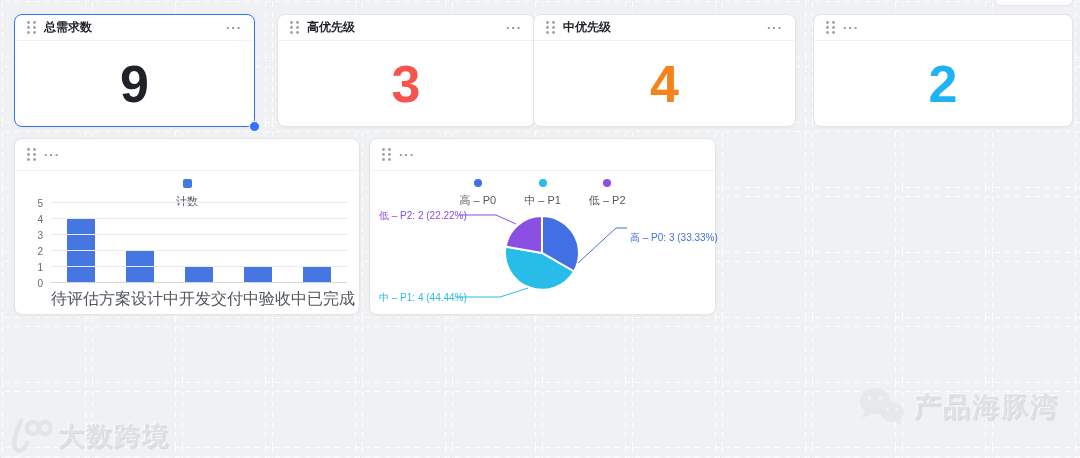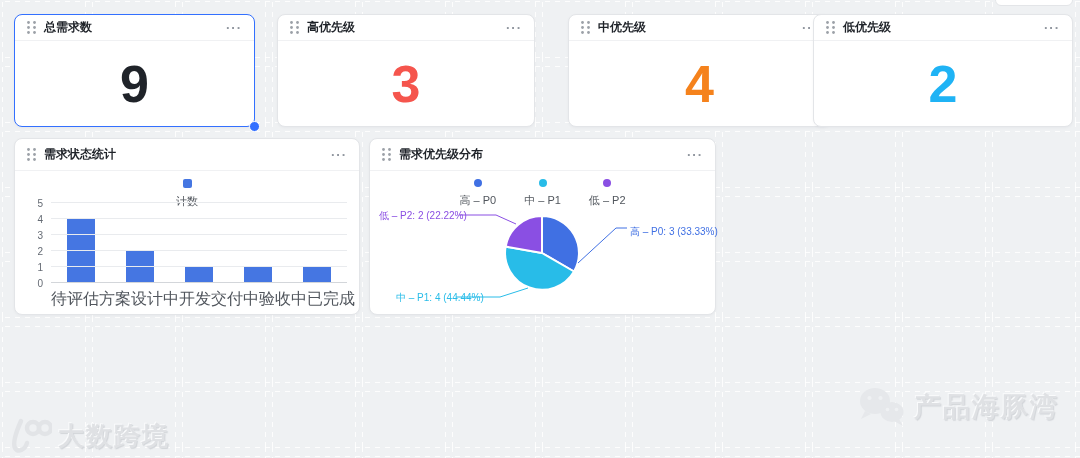--- a/index.html
+++ b/index.html
@@ -126,21 +126,21 @@
         </svg>
     </span>
     <span class="card-title">高优先级</span>
     <span class="menu-btn">···</span>
   </div>
   <div class="kpi-body">
     <span class="kpi-value" style="color: rgb(245, 85, 77);">3</span>
   </div>
 </div>
 
-<div class="card kpi" style="left:568px;top:14px;width:263px;height:113px">
+<div class="card kpi" style="left:533px;top:14px;width:263px;height:113px">
   <div class="card-header">
     <span class="drag-icon">
       <svg width="9" height="13" viewBox="0 0 9 13">
           <g fill="#9ca1a8">
             <circle cx="1.5" cy="1.5" r="1.4"></circle>
             <circle cx="7.5" cy="1.5" r="1.4"></circle>
             <circle cx="1.5" cy="6.5" r="1.4"></circle>
             <circle cx="7.5" cy="6.5" r="1.4"></circle>
             <circle cx="1.5" cy="11.5" r="1.4"></circle>
             <circle cx="7.5" cy="11.5" r="1.4"></circle>
@@ -162,21 +162,20 @@
           <g fill="#9ca1a8">
             <circle cx="1.5" cy="1.5" r="1.4"></circle>
             <circle cx="7.5" cy="1.5" r="1.4"></circle>
             <circle cx="1.5" cy="6.5" r="1.4"></circle>
             <circle cx="7.5" cy="6.5" r="1.4"></circle>
             <circle cx="1.5" cy="11.5" r="1.4"></circle>
             <circle cx="7.5" cy="11.5" r="1.4"></circle>
           </g>
         </svg>
     </span>
-    <span class="card-title">低优先级</span>
     <span class="menu-btn">···</span>
   </div>
   <div class="kpi-body">
     <span class="kpi-value" style="color: rgb(31, 179, 245);">2</span>
   </div>
 </div>
 
 <div class="card chart-card" style="left:14px;top:138px;width:346px;height:177px">
   <div class="card-header">
     <span class="drag-icon">
@@ -184,21 +183,20 @@
           <g fill="#9ca1a8">
             <circle cx="1.5" cy="1.5" r="1.4"></circle>
             <circle cx="7.5" cy="1.5" r="1.4"></circle>
             <circle cx="1.5" cy="6.5" r="1.4"></circle>
             <circle cx="7.5" cy="6.5" r="1.4"></circle>
             <circle cx="1.5" cy="11.5" r="1.4"></circle>
             <circle cx="7.5" cy="11.5" r="1.4"></circle>
           </g>
         </svg>
     </span>
-    <span class="card-title">需求状态统计</span>
     <span class="menu-btn">···</span>
   </div>
   <div class="chart-body">
     <div class="legend">
       <span class="legend-item">
         <span class="legend-swatch" style="background: rgb(69, 118, 226);"></span>
         <span class="legend-label">计数</span>
       </span>
     </div>
     <div class="bar-yticks" id="bar-yticks">
@@ -251,21 +249,20 @@
           <g fill="#9ca1a8">
             <circle cx="1.5" cy="1.5" r="1.4"></circle>
             <circle cx="7.5" cy="1.5" r="1.4"></circle>
             <circle cx="1.5" cy="6.5" r="1.4"></circle>
             <circle cx="7.5" cy="6.5" r="1.4"></circle>
             <circle cx="1.5" cy="11.5" r="1.4"></circle>
             <circle cx="7.5" cy="11.5" r="1.4"></circle>
           </g>
         </svg>
     </span>
-    <span class="card-title">需求优先级分布</span>
     <span class="menu-btn">···</span>
   </div>
   <div class="chart-body">
     <div class="legend">
       <span class="legend-item">
         <span class="legend-dot" style="background: rgb(64, 112, 227);"></span>
         <span class="legend-label">高 – P0</span>
       </span>
       <span class="legend-item">
         <span class="legend-dot" style="background: rgb(40, 188, 232);"></span>
@@ -278,22 +275,22 @@
     </div>
     <svg class="pie-svg" id="pie-svg" width="347" height="145" viewBox="0 0 347 145">
       <path d="M172,82 L172.0,45.0 A37,37 0 0 1 204.0,100.5 Z" fill="#4070e3" stroke="#ffffff" stroke-width="2" stroke-linejoin="round"></path>
         <path d="M172,82 L204.0,100.5 A37,37 0 0 1 135.6,75.6 Z" fill="#28bce8" stroke="#ffffff" stroke-width="2" stroke-linejoin="round"></path>
         <path d="M172,82 L135.6,75.6 A37,37 0 0 1 172.0,45.0 Z" fill="#8a4fe3" stroke="#ffffff" stroke-width="2" stroke-linejoin="round"></path>
         <polyline class="leader" points="89,44 126,44 146,53" style="stroke: rgb(138, 79, 227);"></polyline>
       <polyline class="leader" points="208,92 246,57 257,57" style="stroke: rgb(64, 112, 227);"></polyline>
       <polyline class="leader" points="86,126 130,126 158,117" style="stroke: rgb(40, 188, 232);"></polyline>
     </svg>
     <div class="pie-label" style="left: 9px; top: 38px; width: 78px; text-align: right; color: rgb(138, 79, 227);">低 – P2: 2 (22.22%)</div>
-    <div class="pie-label" style="left: 260px; top: 54px; color: rgb(64, 112, 227);">高 – P0: 3 (33.33%)</div>
-    <div class="pie-label" style="left: 26px; top: 120px; color: rgb(40, 188, 232);">中 – P1: 4 (44.44%)</div>
+    <div class="pie-label" style="left: 260px; top: 60px; color: rgb(64, 112, 227);">高 – P0: 3 (33.33%)</div>
+    <div class="pie-label" style="left: 9px; top: 120px; color: rgb(40, 188, 232);">中 – P1: 4 (44.44%)</div>
   </div>
 </div>
 
 <div class="watermark wm-left">
   <svg width="46" height="40" viewBox="0 0 46 40">
     <g fill="none" stroke="#e2e4e7" stroke-width="4.5" stroke-linecap="round">
       <path d="M15 5 C11 14 6 26 9 32 C12 37 19 34 21 27"></path>
       <circle cx="27" cy="12" r="6"></circle>
       <circle cx="39" cy="12" r="6"></circle>
     </g>

